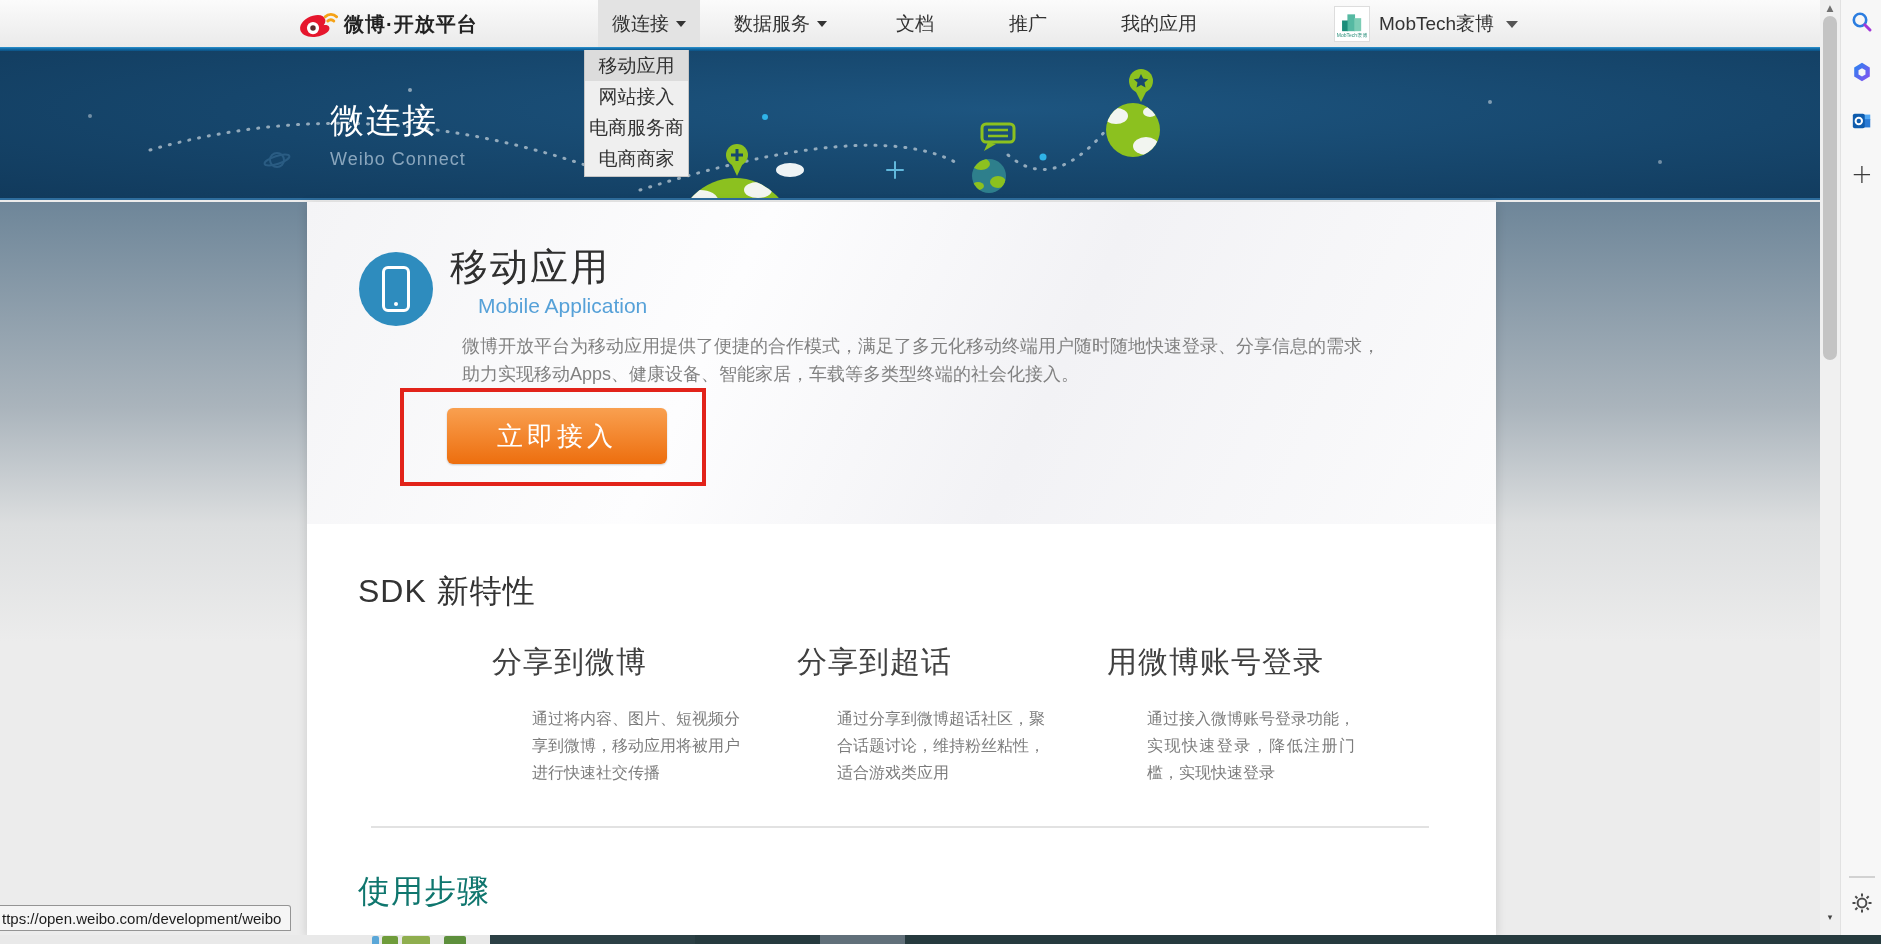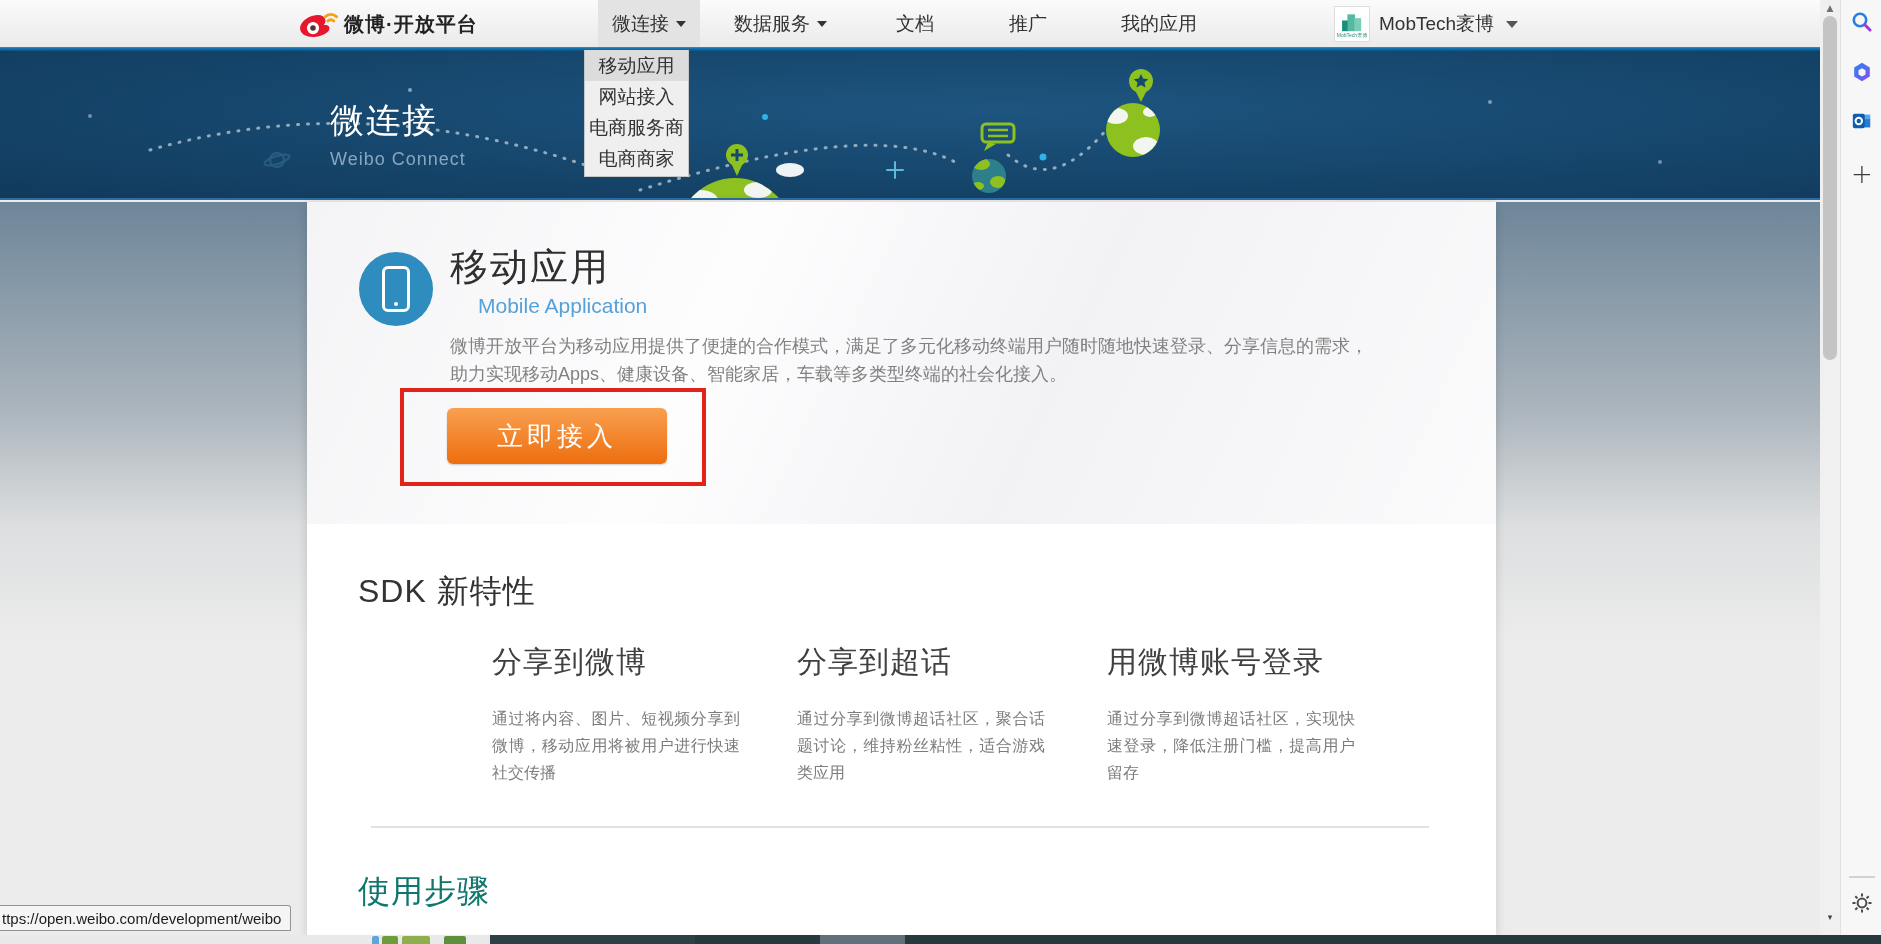--- a/index.html
+++ b/index.html
@@ -51,32 +51,32 @@
     background:#ffffff; box-shadow:0 2px 10px rgba(0,0,0,.15); }
   .card-top { position:absolute; left:0; top:0; width:100%; height:322px;
     background:linear-gradient(115deg,#f4f4f6 0%,#fdfdfe 35%,#f2f2f5 62%,#fbfbfc 100%); }
   .app-icon { position:absolute; left:52px; top:50px; width:74px; height:74px; border-radius:50%;
     background:#2e8cbe; display:flex; align-items:center; justify-content:center; }
   .phone { width:28px; height:46px; border:3px solid #fff; border-radius:6px; position:relative; }
   .phone::after { content:""; position:absolute; left:50%; bottom:3px; transform:translateX(-50%);
     width:4px; height:4px; border-radius:50%; background:#fff; }
   .app-title { position:absolute; left:143px; top:40px; font-size:38px; color:#2f2f2f; letter-spacing:2px; }
   .app-subtitle { position:absolute; left:143px; top:92px; font-size:21px; color:#56a1d8;margin-left:28px; }
-  .app-desc { position:absolute; left:143px; top:130px; width:960px; font-size:18px; color:#818181; line-height:28px; }
+  .app-desc { position:absolute; left:155px; top:130px; width:960px; font-size:18px; color:#818181; line-height:28px; }
   .annotation-box { position:absolute; left:93px; top:186px; width:306px; height:98px;
     border:4px solid #e2231a; z-index:25; }
   .cta-btn { position:absolute; left:140px; top:206px; width:220px; height:56px; border:none; cursor:pointer;
     border-radius:6px; background:linear-gradient(#f9a050,#ed6e0e); color:#fff; font-size:26px;
     letter-spacing:4px; z-index:26; font-family:inherit; box-shadow:0 1px 2px rgba(0,0,0,.2); }
 
   .sdk-heading { position:absolute; left:51px; top:368px; font-size:32px; color:#333; letter-spacing:1px; }
   .feature { position:absolute; top:440px; width:248px; }
   .f1{ left:185px; } .f2{ left:490px; } .f3{ left:800px; }
   .feature-title { font-size:30px; color:#404040; letter-spacing:1px; }
-  .feature-desc { margin-top:22px; font-size:16px; color:#7c7c7c; line-height:27px; text-align:justify; }
+  .feature-desc { margin-top:22px; font-size:16px; color:#7c7c7c; line-height:27px; text-align:justify;margin-left:40px; }
   .divider { position:absolute; left:64px; top:624px; width:1058px; height:2px; background:#e2e2e2; }
   .usage-heading { position:absolute; left:51px; top:668px; font-size:32px; color:#0f766e; letter-spacing:1px; }
 
   
   .status-tip { position:absolute; left:0; top:905px; height:26px; z-index:60; background:#f5f5f5;
     border:1px solid #949494; border-left:none; border-top-right-radius:3px; display:flex; align-items:center;
     padding:0 9px 0 2px; font-size:15px; color:#1c1c1c; }
 
   
   .bottom-strip { position:absolute; left:0; top:935px; width:1881px; height:9px; z-index:55; background:#e9e9e9; }
@@ -269,21 +269,21 @@
     <div class="feature f1">
       <div class="feature-title">分享到微博</div>
       <div class="feature-desc">通过将内容、图片、短视频分享到微博，移动应用将被用户进行快速社交传播</div>
     </div>
     <div class="feature f2">
       <div class="feature-title">分享到超话</div>
       <div class="feature-desc">通过分享到微博超话社区，聚合话题讨论，维持粉丝粘性，适合游戏类应用</div>
     </div>
     <div class="feature f3">
       <div class="feature-title">用微博账号登录</div>
-      <div class="feature-desc">通过分享到微博超话社区，实现快速登录，降低注册门槛，提高用户留存</div>
+      <div class="feature-desc">通过接入微博账号登录功能，实现快速登录，降低注册门槛，实现快速登录</div>
     </div>
 
     <div class="divider"></div>
     <div class="usage-heading">使用步骤</div>
   </div>
 
   <div class="status-tip">ttps://open.weibo.com/development/weibo</div>
 
   <div class="scrollbar">
     <div class="scroll-arrow sa-up">▲</div>

